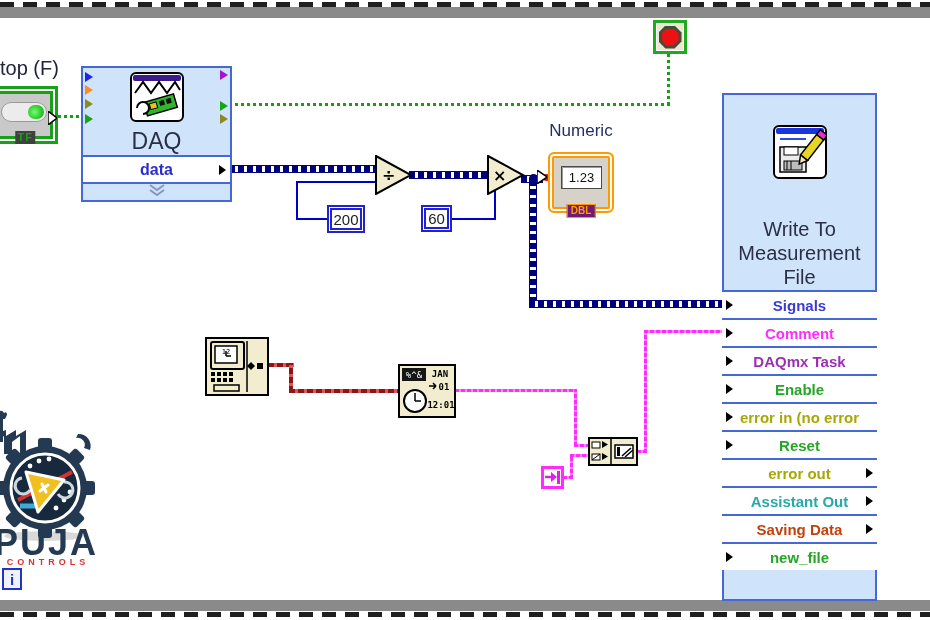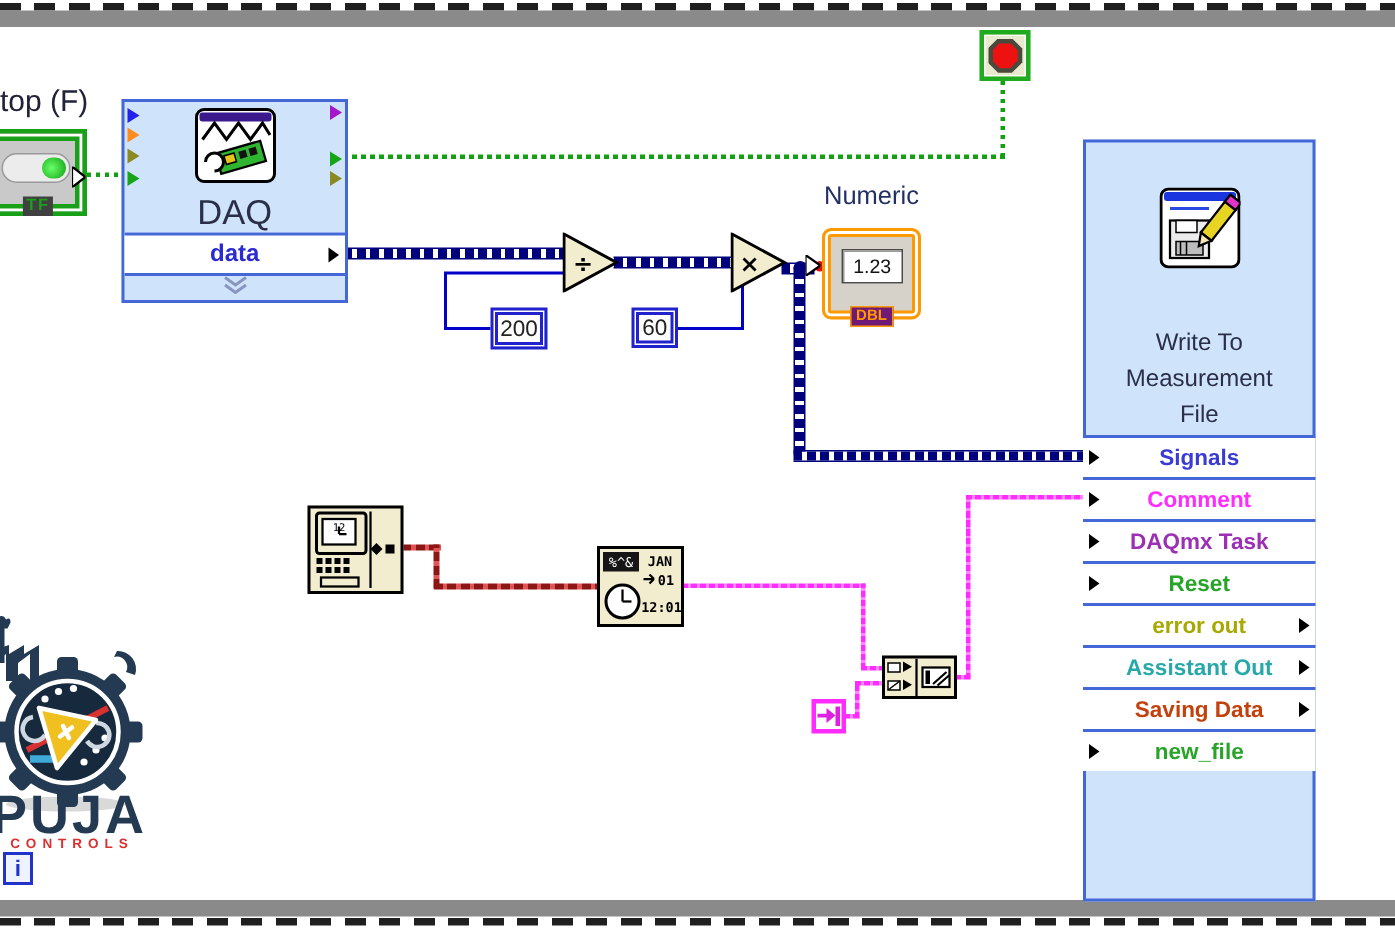--- a/index.html
+++ b/index.html
@@ -278,35 +278,43 @@
       <rect x="11" y="36" width="18" height="9" fill="#bdbdbd" stroke="#000" stroke-width="1"></rect>
       <line x1="14" y1="36" x2="14" y2="45" stroke="#000"></line>
         <line x1="18" y1="36" x2="18" y2="45" stroke="#000"></line>
       <line x1="7" y1="14" x2="33" y2="14" stroke="#2a4ae0" stroke-width="2"></line>
       <g transform="rotate(38 38 28)">
         <rect x="31" y="8" width="9" height="28" fill="#e8d422" stroke="#000" stroke-width="1.5"></rect>
         <rect x="31" y="4" width="9" height="6" fill="#e033c8" stroke="#000" stroke-width="1.5"></rect>
         <polygon points="31,36 40,36 35.5,44" fill="#f5e6b8" stroke="#000" stroke-width="1.5"></polygon>
       </g>
     </svg>
-    <div class="abs xvi-title" style="left:0;right:0;top:122px;font-size:16px;line-height:24px;white-space:pre-line">Write To
+    <div class="abs xvi-title" style="left:0;right:0;top:122px;font-size:20px;line-height:24px;white-space:pre-line">Write To
 Measurement
 File</div>
     <div class="abs" style="left:-2px;right:-2px;top:195px">
         <div class="vi-row">
           <span class="arr L"></span>
           <span class="row-label" style="color: rgb(58, 58, 212);">Signals</span>
         </div>
         <div class="vi-row">
           <span class="arr L"></span>
           <span class="row-label" style="color: rgb(255, 43, 255);">Comment</span>
         </div>
         <div class="vi-row">
           <span class="arr L"></span>
           <span class="row-label" style="color: rgb(155, 48, 180);">DAQmx Task</span>
+        </div>
+        <div class="vi-row">
+          <span class="arr L"></span>
+          <span class="row-label" style="color: rgb(40, 164, 40);">Enable</span>
+        </div>
+        <div class="vi-row">
+          <span class="arr L"></span>
+          <span class="row-label" style="color: rgb(168, 168, 5);">error in (no error</span>
         </div>
         <div class="vi-row">
           <span class="arr L"></span>
           <span class="row-label" style="color: rgb(40, 164, 40);">Reset</span>
         </div>
         <div class="vi-row">
           <span class="arr R"></span>
           <span class="row-label" style="color: rgb(168, 168, 5); text-align: center;">error out</span>
         </div>
         <div class="vi-row">

